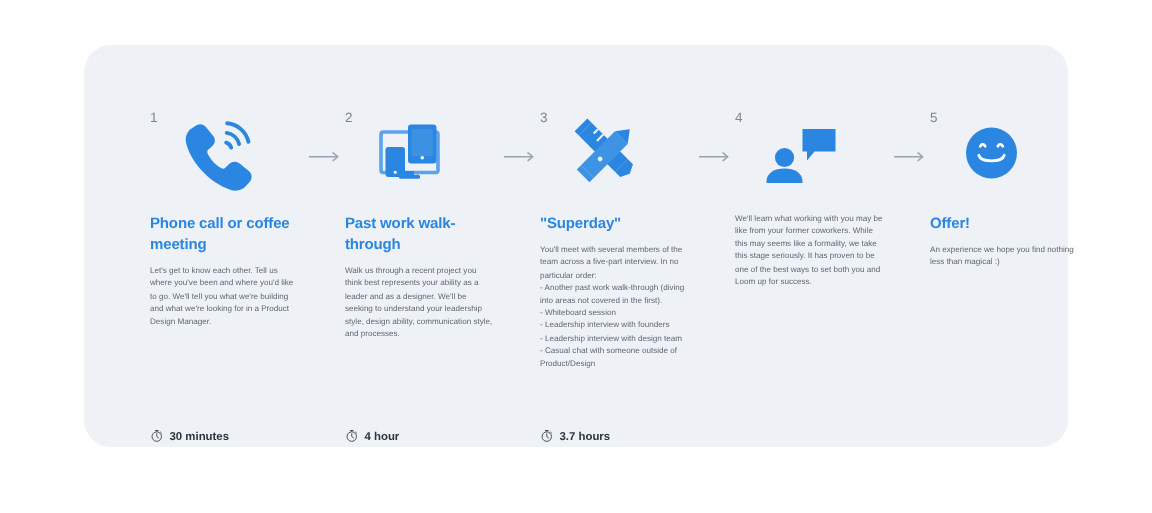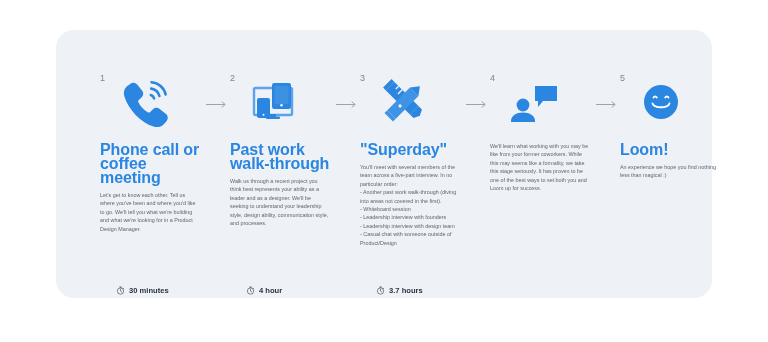--- a/index.html
+++ b/index.html
@@ -68,39 +68,39 @@
   }
   .step-icon svg {
     display: block;
     width: 100%;
     height: 100%;
   }
 
   .step-title {
     color: #2a86e0;
     font-weight: bold;
-    font-size: 16px;
+    font-size: 10px;
     line-height: 14px;
     margin-top: 7px;
     letter-spacing: -0.1px;
   }
 
   .step-body {
     color: #5e6775;
     font-size: 5.4px;
     line-height: 8.4px;
     margin-top: 6px;
     width: 100px;
     white-space: pre-line;
   }
 
   .step-duration {
     position: absolute;
     top: 212px;
-    left: 16px;
+    left: 0;
     display: flex;
     align-items: center;
     gap: 4px;
     justify-content: center;
   }
   .step-duration .dur-label {
     color: #2b3440;
     font-size: 7.6px;
     font-weight: bold;
     line-height: 1;
@@ -274,18 +274,18 @@
         <div class="step-number">5</div>
         <div class="step-icon">
           <svg viewBox="0 0 58 52" xmlns="http://www.w3.org/2000/svg">
             <circle cx="25" cy="26" r="17" fill="#2a86e0"></circle>
             <path d="M17.5 21.5c.9-1.6 2.4-1.6 3.3 0" fill="none" stroke="#ffffff" stroke-width="1.8" stroke-linecap="round"></path>
             <path d="M29.2 21.5c.9-1.6 2.4-1.6 3.3 0" fill="none" stroke="#ffffff" stroke-width="1.8" stroke-linecap="round"></path>
             <path d="M16.5 27.5c1.6 5 15.4 5 17 0" fill="none" stroke="#ffffff" stroke-width="1.9" stroke-linecap="round"></path>
           </svg>
         </div>
       </div>
-      <div class="step-title">Loom!</div>
+      <div class="step-title">Offer!</div>
       <div class="step-body">An experience we hope you find nothing less than magical :)</div>
     </div>
 
   </div>
 </div>
 
 </body></html>

